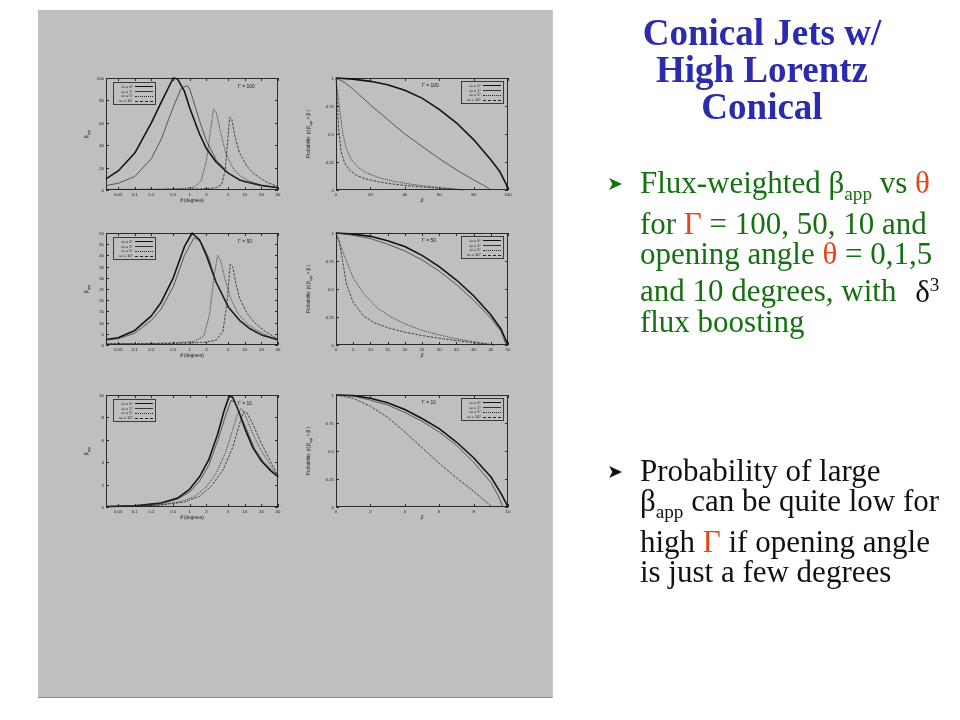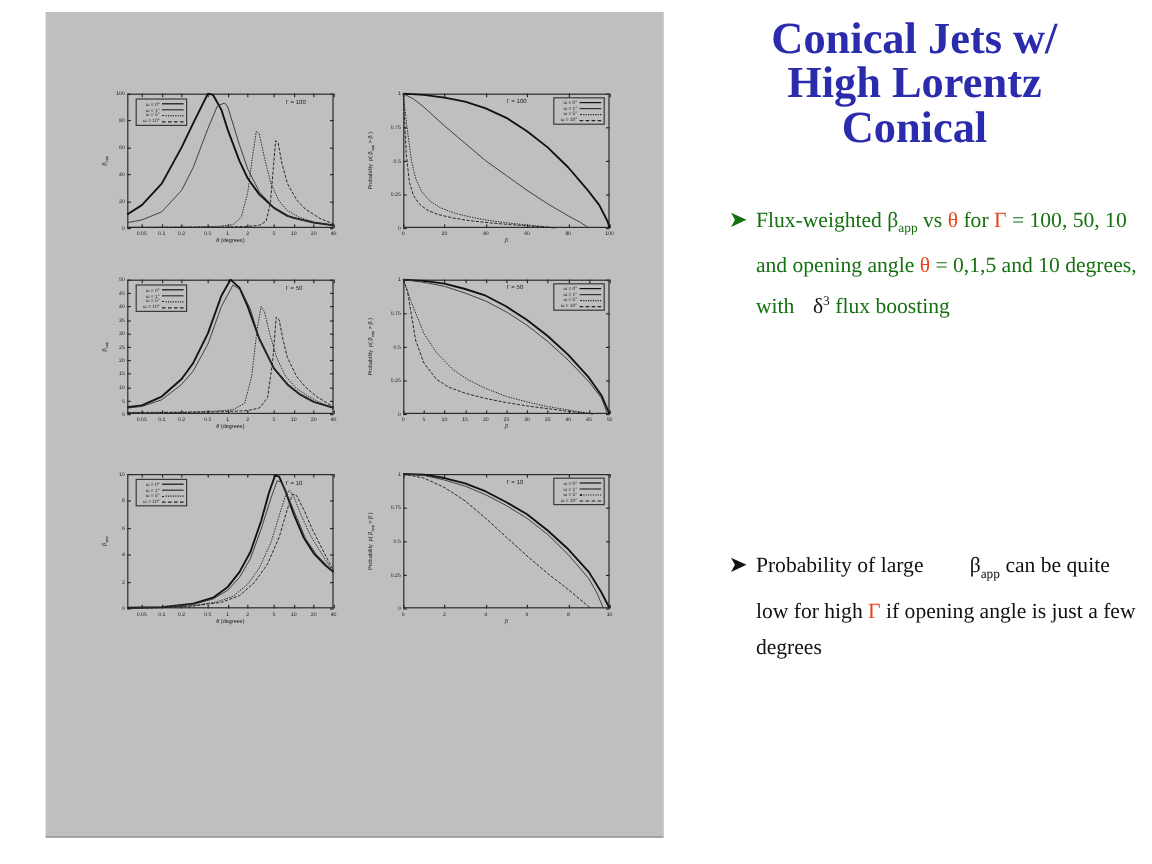--- a/index.html
+++ b/index.html
@@ -68,21 +68,21 @@
     font-size:37px; line-height:37px;
     font-family:"Liberation Serif", serif;
   }
   .bullet{
     position:absolute; display:flex; align-items:flex-start;
   }
   .bullet-marker{
     font-family:"DejaVu Sans", sans-serif; font-size:19px; line-height:30px;
     margin-right:7px; flex:0 0 auto;
   }
-  .bullet-body{ font-size:18px; line-height:30px; }
+  .bullet-body{ font-size:31px; line-height:30px;margin-left:10px; }
   #bullet1{ left:607px; top:168px; width:345px; }
   #bullet1 .bullet-marker{ color:#157010; }
   #bullet1 .bullet-body{ color:#157010; }
   #bullet2{ left:607px; top:456px; width:345px; }
   #bullet2 .bullet-marker{ color:#111; }
   #bullet2 .bullet-body{ color:#111; }
   .redg{ color:#e8441a; }
   .blk{ color:#111; }
   sub{ font-size:0.62em; }
   sup{ font-size:0.62em; }

